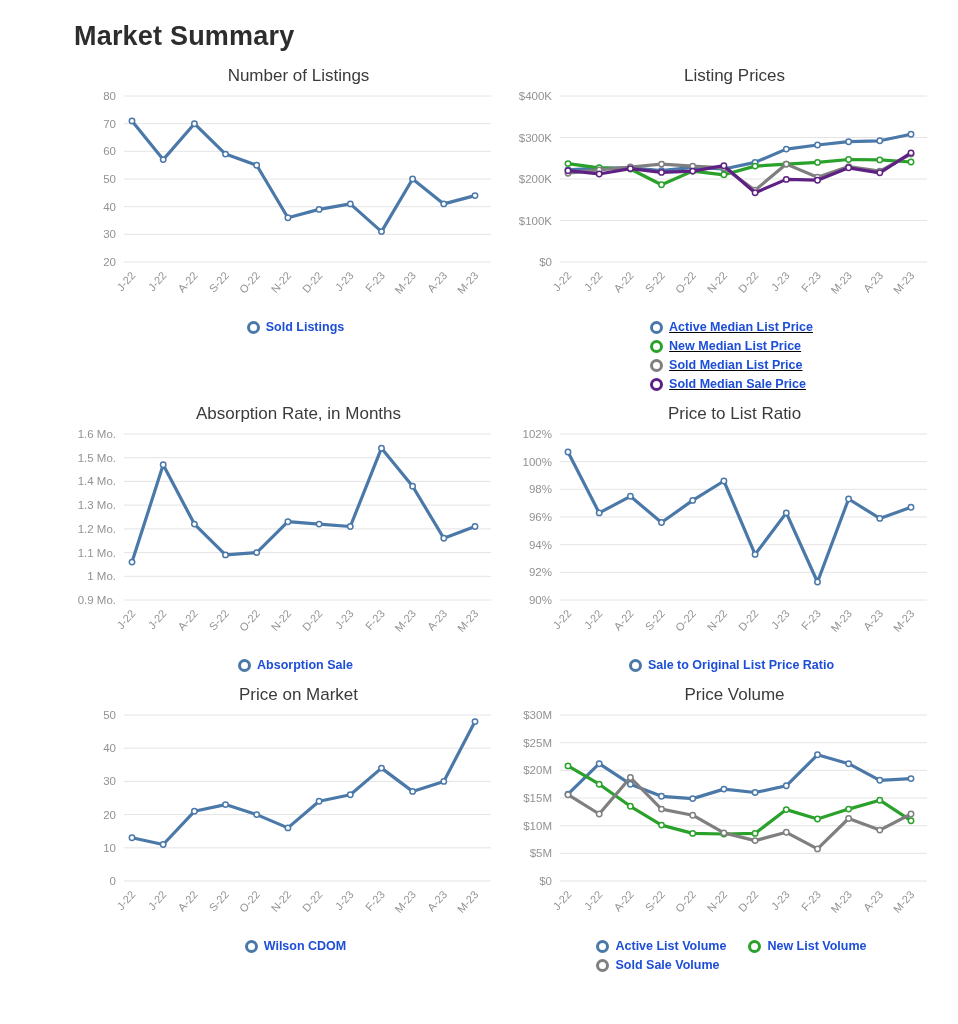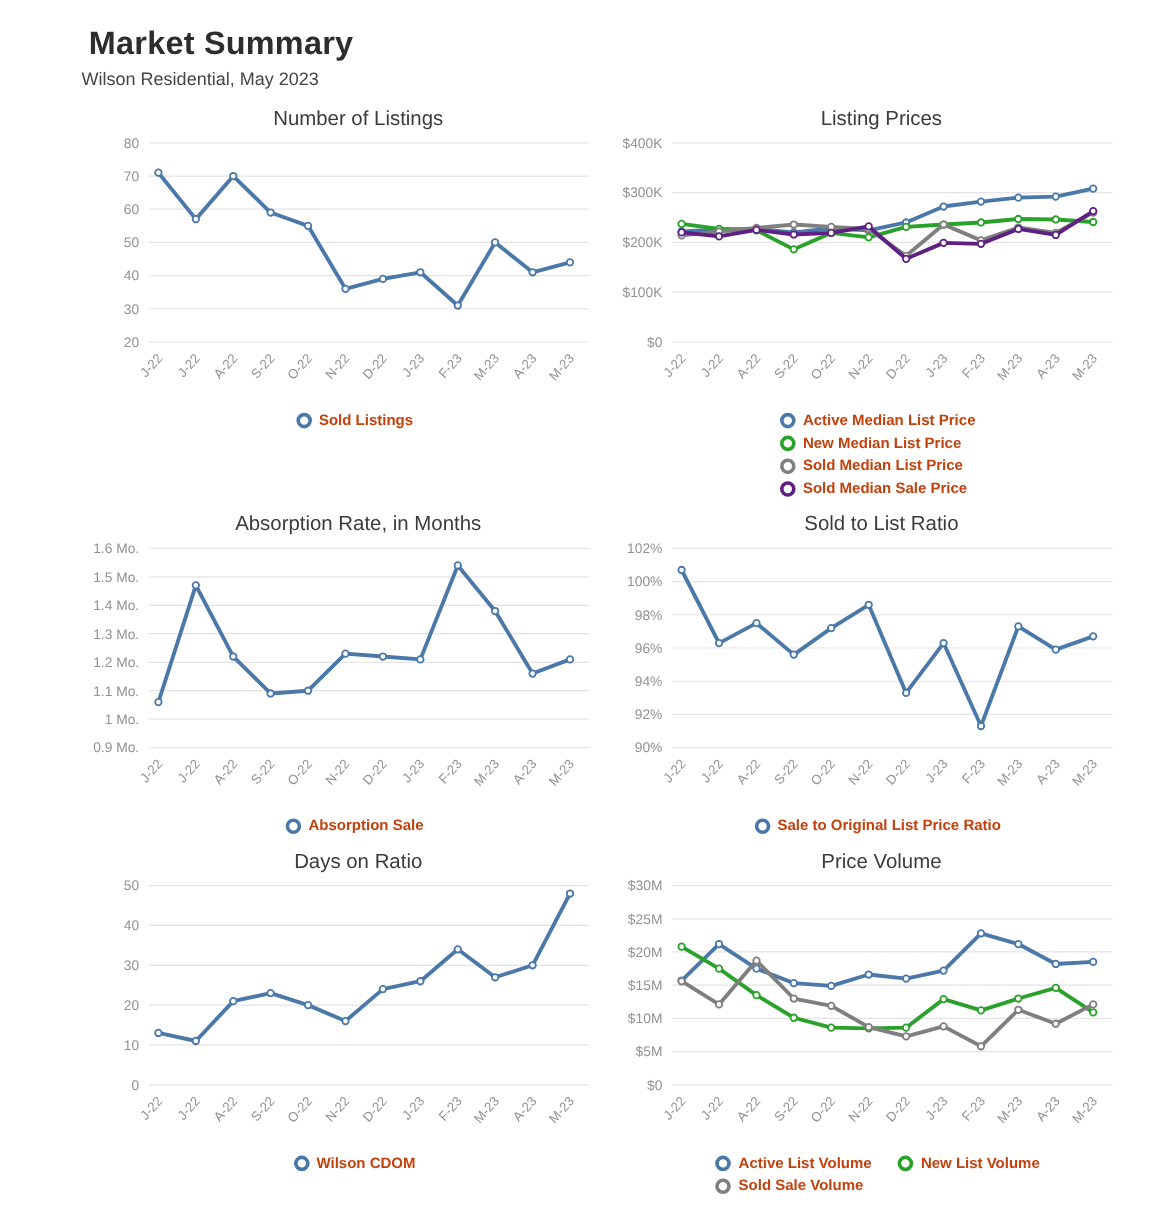--- a/index.html
+++ b/index.html
@@ -27,36 +27,35 @@
     font-size:17px;font-weight:400;color:#3b3b3b;text-align:center;
   }
   .chart svg{display:block;}
   .grid-line{stroke:#e4e4e4;stroke-width:1;}
   .ytick{fill:#929292;font-size:11.5px;text-anchor:end;}
   .xtick{fill:#929292;font-size:11px;text-anchor:end;}
   .series-line{fill:none;stroke-width:3.2;stroke-linejoin:round;stroke-linecap:round;}
   .pt{fill:#ffffff;stroke-width:1.5;}
   .legend{margin:2px auto 0 auto;width:max-content;padding-left:30px;}
   .legend.row{display:flex;gap:18px;}
-  .legend.column{display:flex;flex-direction:column;gap:1px;}
+  .legend.column{display:flex;flex-direction:column;gap:1px;text-decoration:underline;}
   .legend.grid2{display:grid;grid-template-columns:auto auto;column-gap:22px;row-gap:1px;}
   .legend-item{display:flex;align-items:center;gap:6px;}
   .legend-ring{
     display:inline-block;width:7px;height:7px;border-radius:50%;
     background:#fff;border:3.5px solid #888;flex:0 0 auto;
   }
-  .legend-label{font-size:12.5px;font-weight:700;color:#c2410c;line-height:18px;}
+  .legend-label{font-size:12.5px;font-weight:700;color:#1d4ed8;line-height:18px;}
 </style>
 </head>
 <body>
 
 <div class="page">
   <header>
     <h1>Market Summary</h1>
-    <p class="subtitle">Wilson Residential, May 2023</p>
   </header>
 
   <div class="grid">
     <section class="chart">
       <h2>Number of Listings</h2>
       <svg width="425" height="228">
           <line class="grid-line" x1="56" x2="423" y1="174.0" y2="174.0"></line>
           <text class="ytick" x="48" y="178">20</text>
           <line class="grid-line" x1="56" x2="423" y1="146.3" y2="146.3"></line>
           <text class="ytick" x="48" y="150.3">30</text>
@@ -249,21 +248,21 @@
         </svg>
       <div class="legend row">
           <span class="legend-item">
             <span class="legend-ring" style="border-color: rgb(74, 120, 168);"></span>
             <span class="legend-label">Absorption Sale</span>
           </span>
         </div>
     </section>
 
     <section class="chart">
-      <h2>Sold to List Ratio</h2>
+      <h2>Price to List Ratio</h2>
       <svg width="425" height="228">
           <line class="grid-line" x1="56" x2="423" y1="174.0" y2="174.0"></line>
           <text class="ytick" x="48" y="178">90%</text>
           <line class="grid-line" x1="56" x2="423" y1="146.3" y2="146.3"></line>
           <text class="ytick" x="48" y="150.3">92%</text>
           <line class="grid-line" x1="56" x2="423" y1="118.7" y2="118.7"></line>
           <text class="ytick" x="48" y="122.7">94%</text>
           <line class="grid-line" x1="56" x2="423" y1="91.0" y2="91.0"></line>
           <text class="ytick" x="48" y="95">96%</text>
           <line class="grid-line" x1="56" x2="423" y1="63.3" y2="63.3"></line>
@@ -300,21 +299,21 @@
         </svg>
       <div class="legend row">
           <span class="legend-item">
             <span class="legend-ring" style="border-color: rgb(74, 120, 168);"></span>
             <span class="legend-label">Sale to Original List Price Ratio</span>
           </span>
         </div>
     </section>
 
     <section class="chart">
-      <h2>Days on Ratio</h2>
+      <h2>Price on Market</h2>
       <svg width="425" height="228">
           <line class="grid-line" x1="56" x2="423" y1="174.0" y2="174.0"></line>
           <text class="ytick" x="48" y="178">0</text>
           <line class="grid-line" x1="56" x2="423" y1="140.8" y2="140.8"></line>
           <text class="ytick" x="48" y="144.8">10</text>
           <line class="grid-line" x1="56" x2="423" y1="107.6" y2="107.6"></line>
           <text class="ytick" x="48" y="111.6">20</text>
           <line class="grid-line" x1="56" x2="423" y1="74.4" y2="74.4"></line>
           <text class="ytick" x="48" y="78.4">30</text>
           <line class="grid-line" x1="56" x2="423" y1="41.2" y2="41.2"></line>

